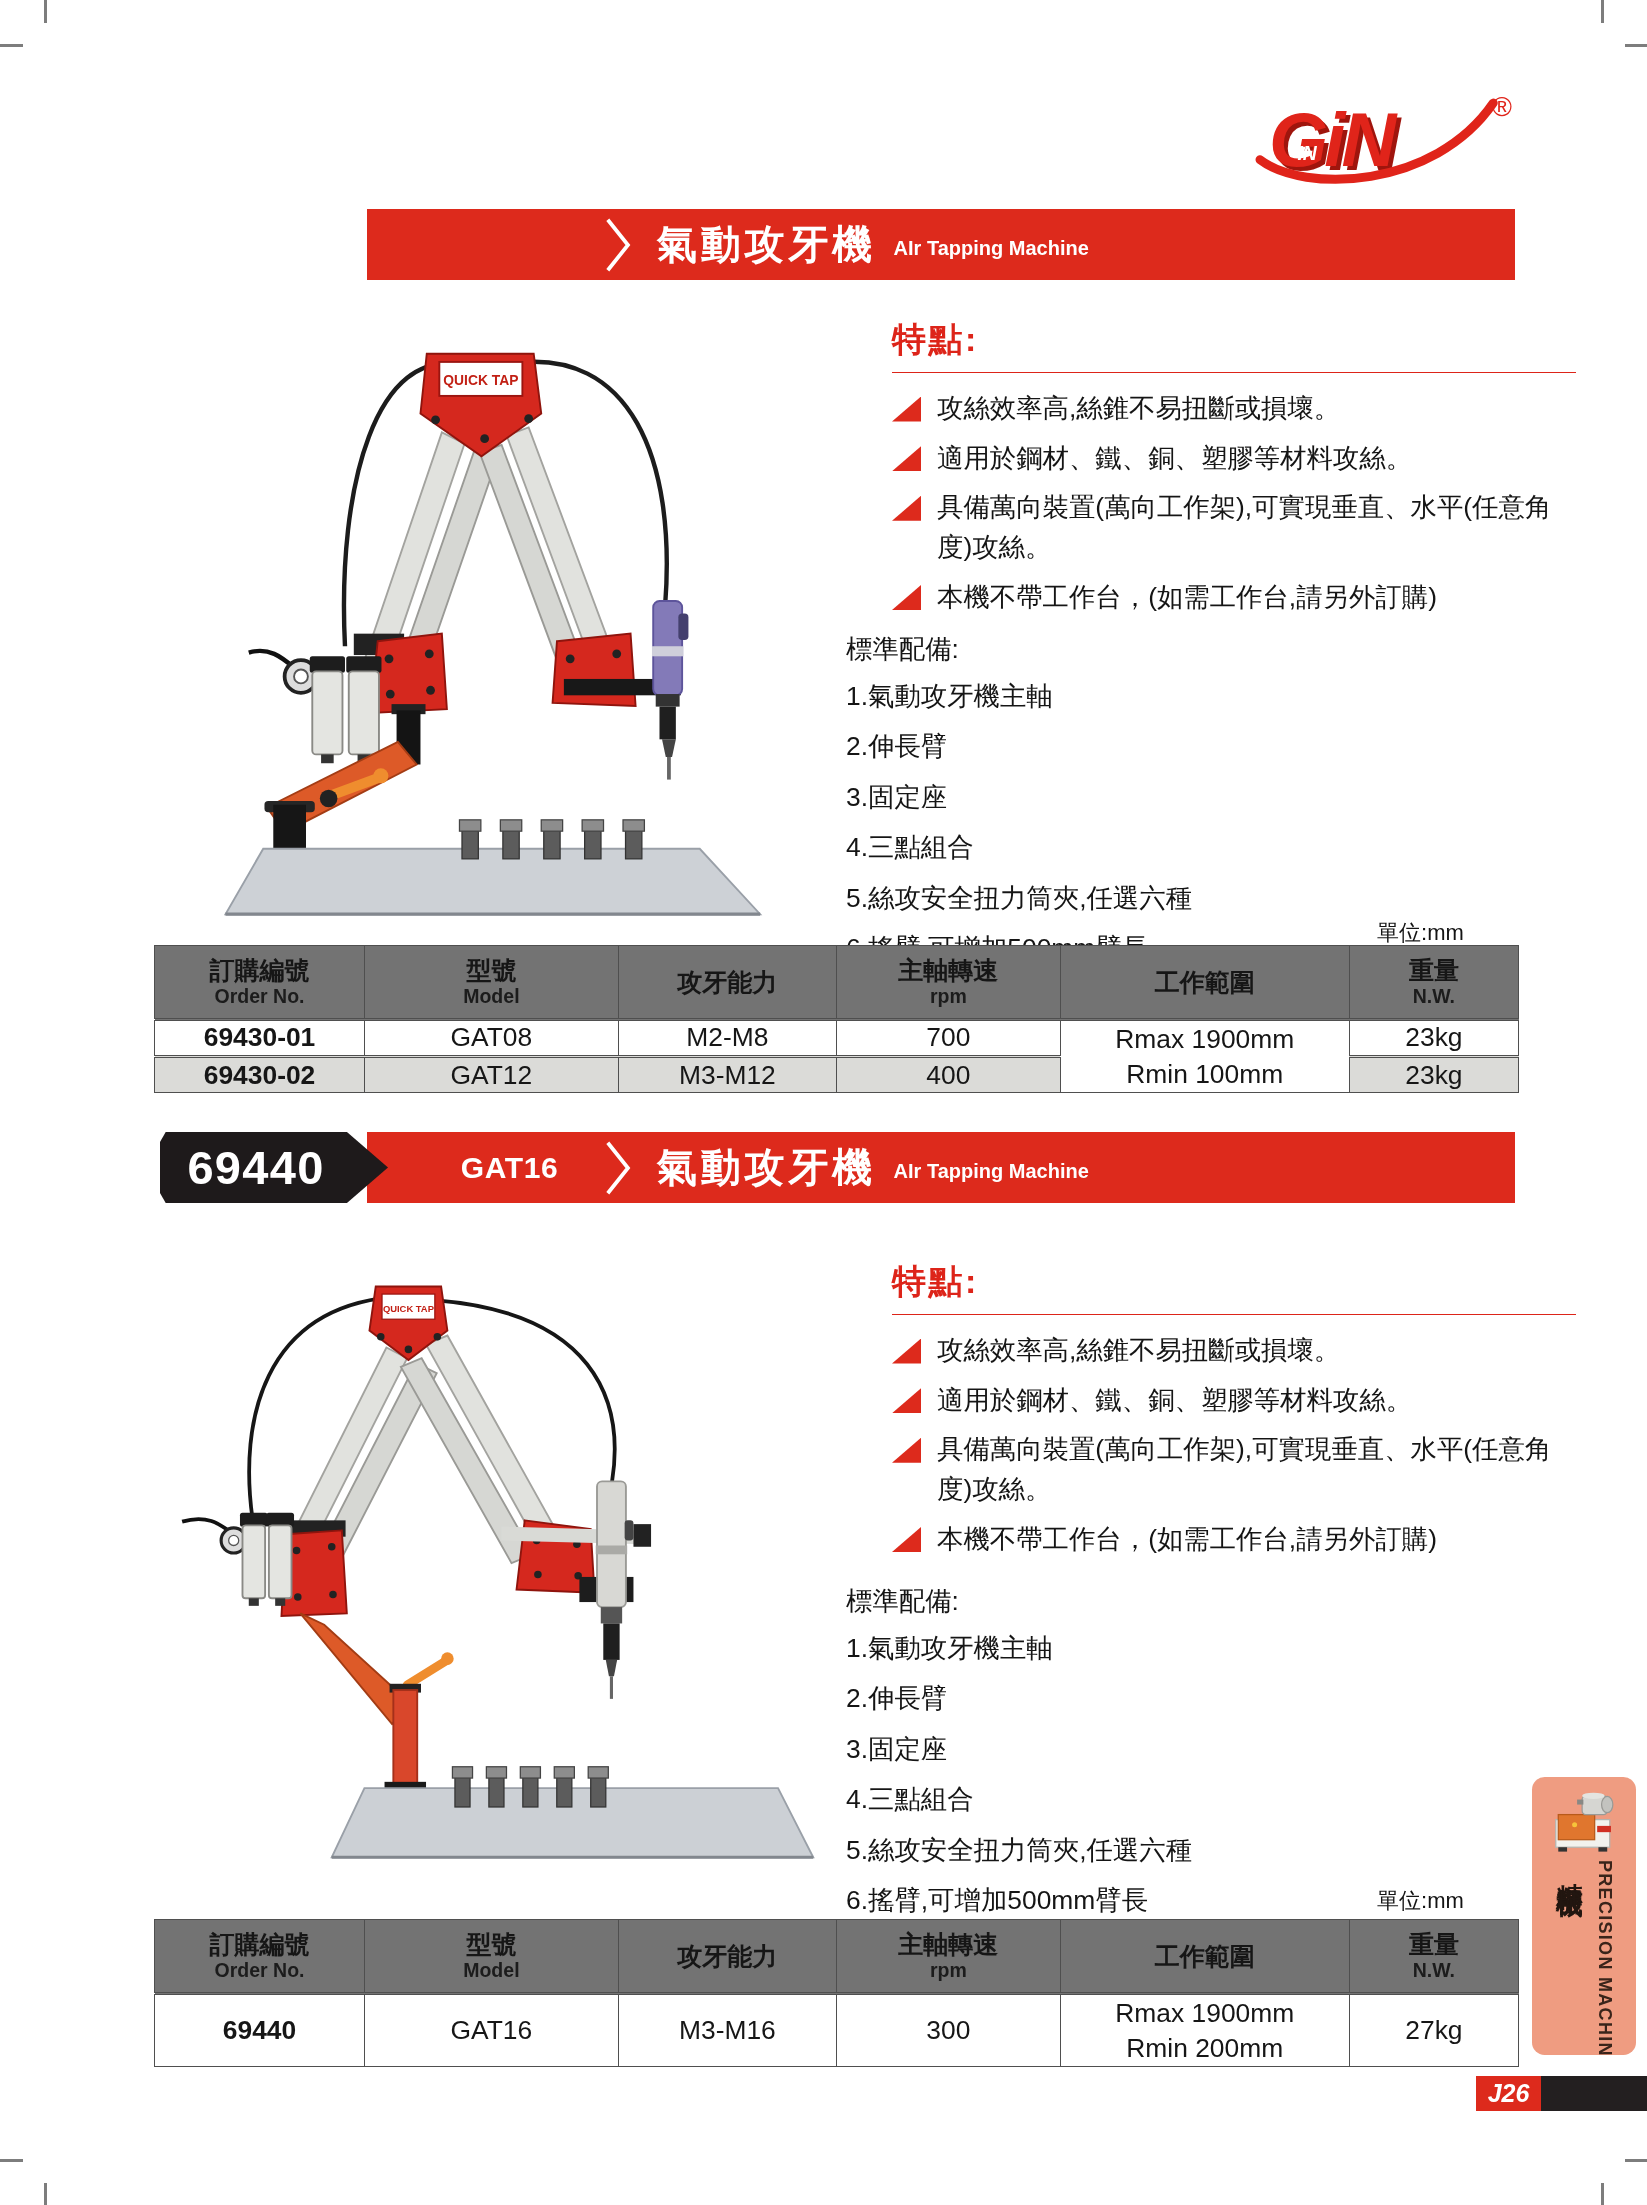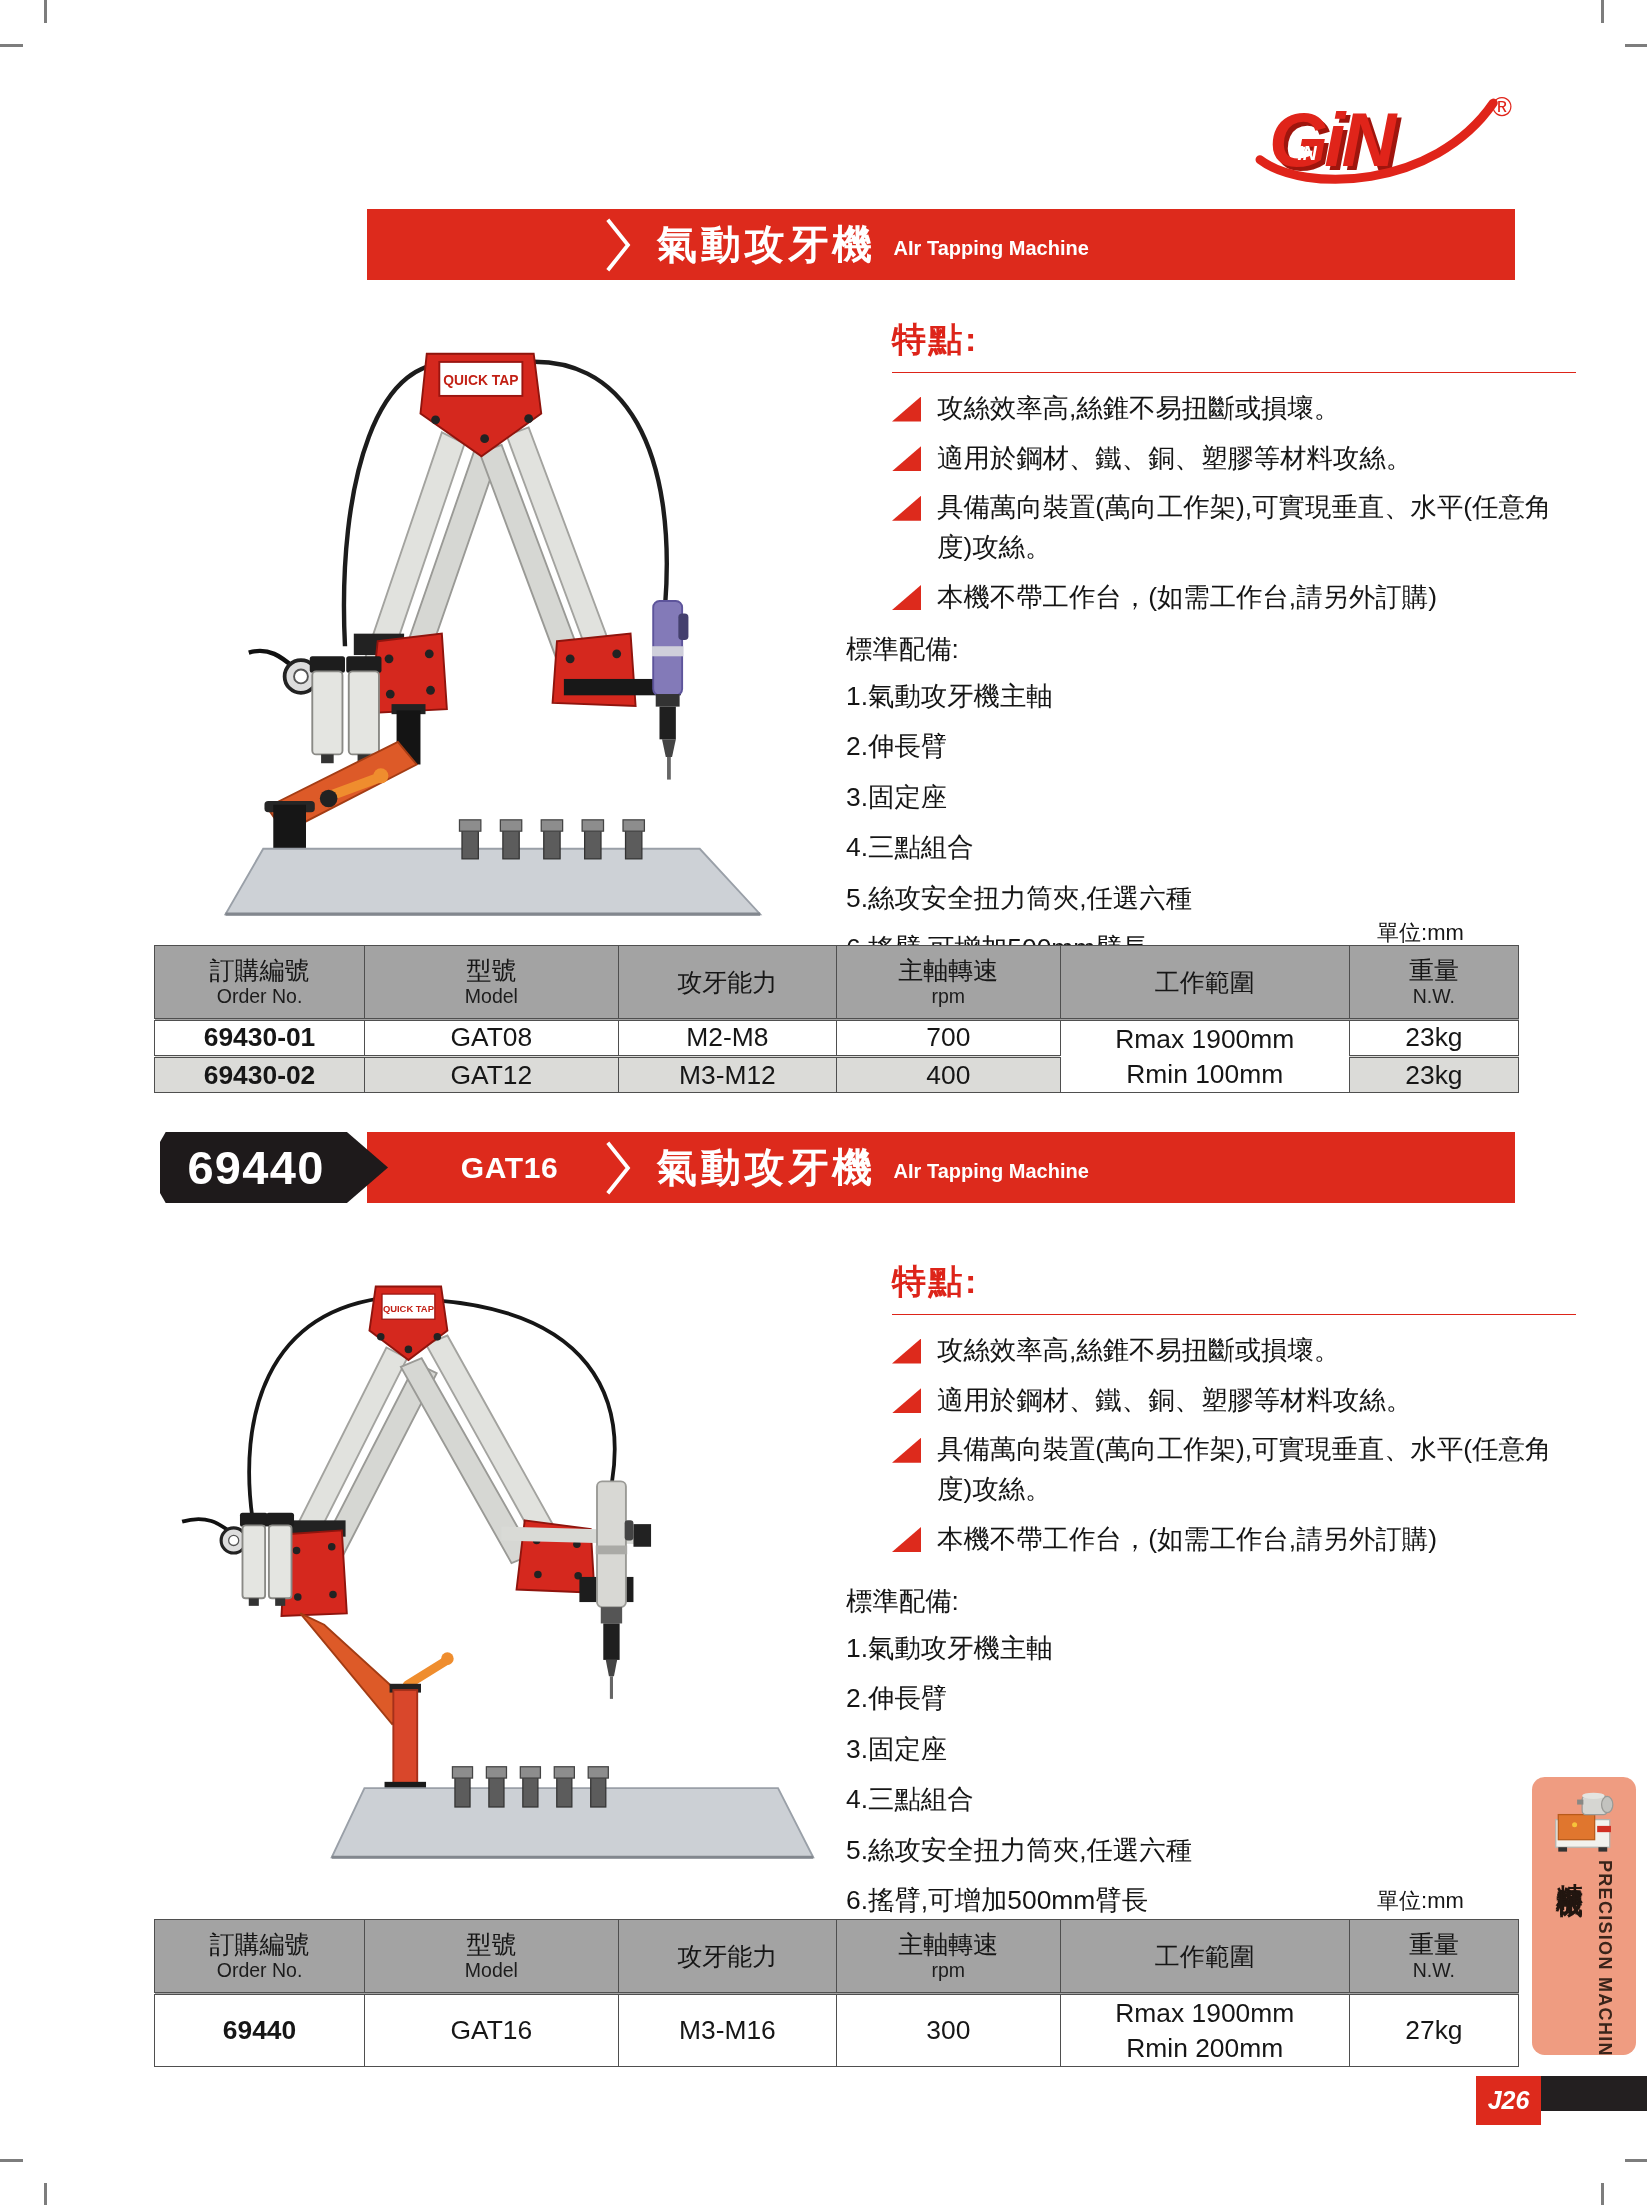--- a/index.html
+++ b/index.html
@@ -53,22 +53,22 @@
   
   .equipment{position:absolute;left:846px;width:684px;font-size:26.4px;line-height:1.58;color:#151515;}
   .equipment .e-head{margin:0 0 5px 0;font-weight:normal;font-size:26.4px;}
   .equipment div{margin-bottom:8.8px;}
   
   .unit-note{position:absolute;width:201px;text-align:center;font-size:22px;color:#141414;}
   
   .spec-table-wrap{position:absolute;left:154px;width:1365px;}
   table.spec{width:100%;border-collapse:collapse;table-layout:fixed;border:1.9px solid #4f4f4f;}
   table.spec th{
-    background:#a3a3a3;border-left:1.3px solid #4f4f4f;border-bottom:3.8px double #4f4f4f;
-    height:72px;padding:0;vertical-align:middle;font-weight:normal;margin-left:36px;
+    background:#737373;border-left:1.3px solid #4f4f4f;border-bottom:3.8px double #4f4f4f;
+    height:72px;padding:0;vertical-align:middle;font-weight:bold;margin-left:36px;
   }
   table.spec th:first-child,table.spec td:first-child{border-left:none;}
   table.spec .th-zh{font-size:25px;color:#161616;line-height:1.15;}
   table.spec .th-en{font-size:19.5px;color:#1c1c1c;line-height:1.2;}
   table.spec td{
     border-left:1.3px solid #4f4f4f;text-align:center;vertical-align:middle;
     font-size:26.4px;color:#161616;padding:1.3px 0;
   }
   table.spec tbody tr{height:36px;}
   table.spec tbody tr.tall{height:70px;}
@@ -85,21 +85,21 @@
   .side-tab .tab-texts{display:flex;justify-content:center;gap:6.3px;margin-top:3.8px;}
   .side-tab .t-en{
     writing-mode:vertical-rl;font-size:18px;font-weight:bold;color:#3a241a;letter-spacing:1.3px;
   }
   .side-tab .t-zh{
     writing-mode:vertical-rl;text-orientation:upright;font-size:26.4px;font-weight:bold;
     color:#221610;letter-spacing:2.5px;padding-top:2.5px;
   }
   
   .page-code-red{
-    position:absolute;left:1476px;top:2076px;width:65px;height:49px;background:#dd2a1c;
+    position:absolute;left:1476px;top:2076px;width:65px;height:35px;background:#dd2a1c;
     display:flex;align-items:center;justify-content:center;
     color:#ffffff;font-size:25px;font-weight:bold;font-style:italic;
   }
   .page-code-black{position:absolute;left:1541px;top:2076px;width:106px;height:35px;background:#231f20;}
 </style>
 </head>
 <body>
 
 <div id="page">
 

